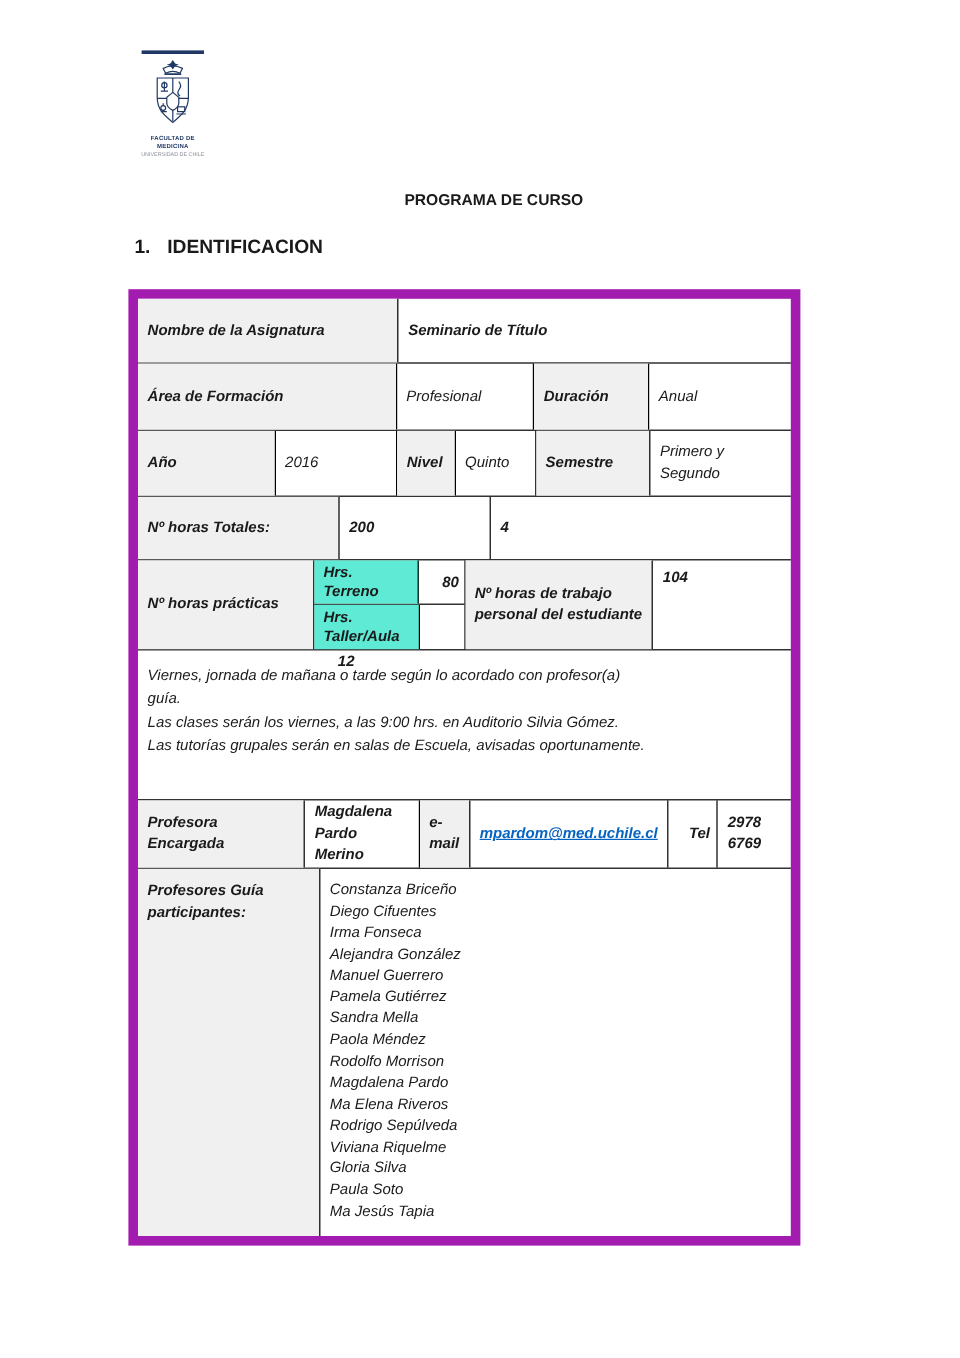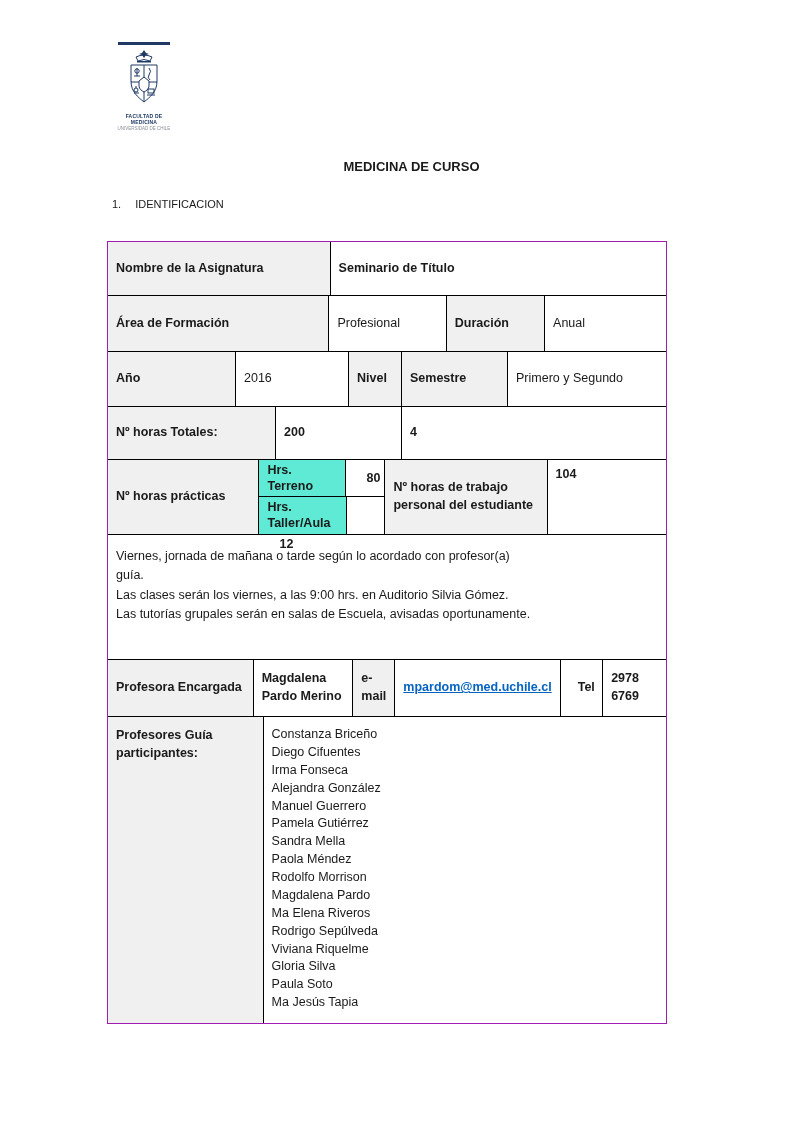--- a/index.html
+++ b/index.html
@@ -13,27 +13,27 @@
   .logo { position:absolute; left:116px; top:42px; width:56px; text-align:center; }
   .logo-bar { width:52px; height:3px; background:#1f3864; margin:0 auto 4px auto; }
   .logo-t1 { font-size:5px; font-weight:bold; color:#1f3864; letter-spacing:.2px; margin-top:2px; }
   .logo-t2 { font-size:4.5px; color:#8a8f99; margin-top:1px; }
 
   
   .doc-title {
     position:absolute; left:107px; top:159px; width:609px;
     text-align:center; font-weight:bold; font-size:13px;
   }
-  .section-heading { position:absolute; left:112px; top:198px; font-weight:normal; font-size:11px; }
+  .section-heading { position:absolute; left:112px; top:198px; font-weight:bold; font-size:16px; }
   .section-heading .num { margin-right:14px; }
 
   
   .tbl {
     position:absolute; left:107px; top:241px; width:560px;
-    border:1px solid #a21caf; box-sizing:border-box; background:#fff;
+    border:8px solid #a21caf; box-sizing:border-box; background:#fff;font-style:italic;
   }
   .row { display:flex; border-bottom:1.5px solid #000; box-sizing:border-box; }
   .row:last-child { border-bottom:none; }
   .cell {
     border-right:1.5px solid #000; box-sizing:border-box;
     padding:4px 8px; display:flex; align-items:center; line-height:1.42;
   }
   .cell:last-child { border-right:none; }
   .shade { background:#f0f0f0; }
   .b { font-weight:bold; }
@@ -85,21 +85,21 @@
         <circle cx="12" cy="41" r="2"></circle>
         <path d="M10 44 h5 M12 39 v-2"></path>
         <rect x="24" y="40" width="6" height="4"></rect>
         <path d="M23 46 h8"></path>
       </g>
     </svg>
     <div class="logo-t1">FACULTAD DE MEDICINA</div>
     <div class="logo-t2">UNIVERSIDAD DE CHILE</div>
   </div>
 
-  <div class="doc-title">MEDICINA DE CURSO</div>
+  <div class="doc-title">PROGRAMA DE CURSO</div>
   <div class="section-heading">
     <span class="num">1.</span><span>IDENTIFICACION</span>
   </div>
 
   <div class="tbl">
 
     <div class="row h54">
       <div class="cell shade b w241">Nombre de la Asignatura</div>
       <div class="cell b w364">Seminario de Título</div>
     </div>
@@ -108,20 +108,21 @@
       <div class="cell shade b w241">Área de Formación</div>
       <div class="cell w127">Profesional</div>
       <div class="cell shade b w106">Duración</div>
       <div class="cell w131">Anual</div>
     </div>
 
     <div class="row h55">
       <div class="cell shade b w128">Año</div>
       <div class="cell w113">2016</div>
       <div class="cell shade b w53">Nivel</div>
+      <div class="cell w74">Quinto</div>
       <div class="cell shade b w106">Semestre</div>
       <div class="cell w131">Primero y Segundo</div>
     </div>
 
     <div class="row h53">
       <div class="cell shade b w168">Nº horas Totales:</div>
       <div class="cell b w126">200</div>
       <div class="cell b w131">4</div>
     </div>
 

